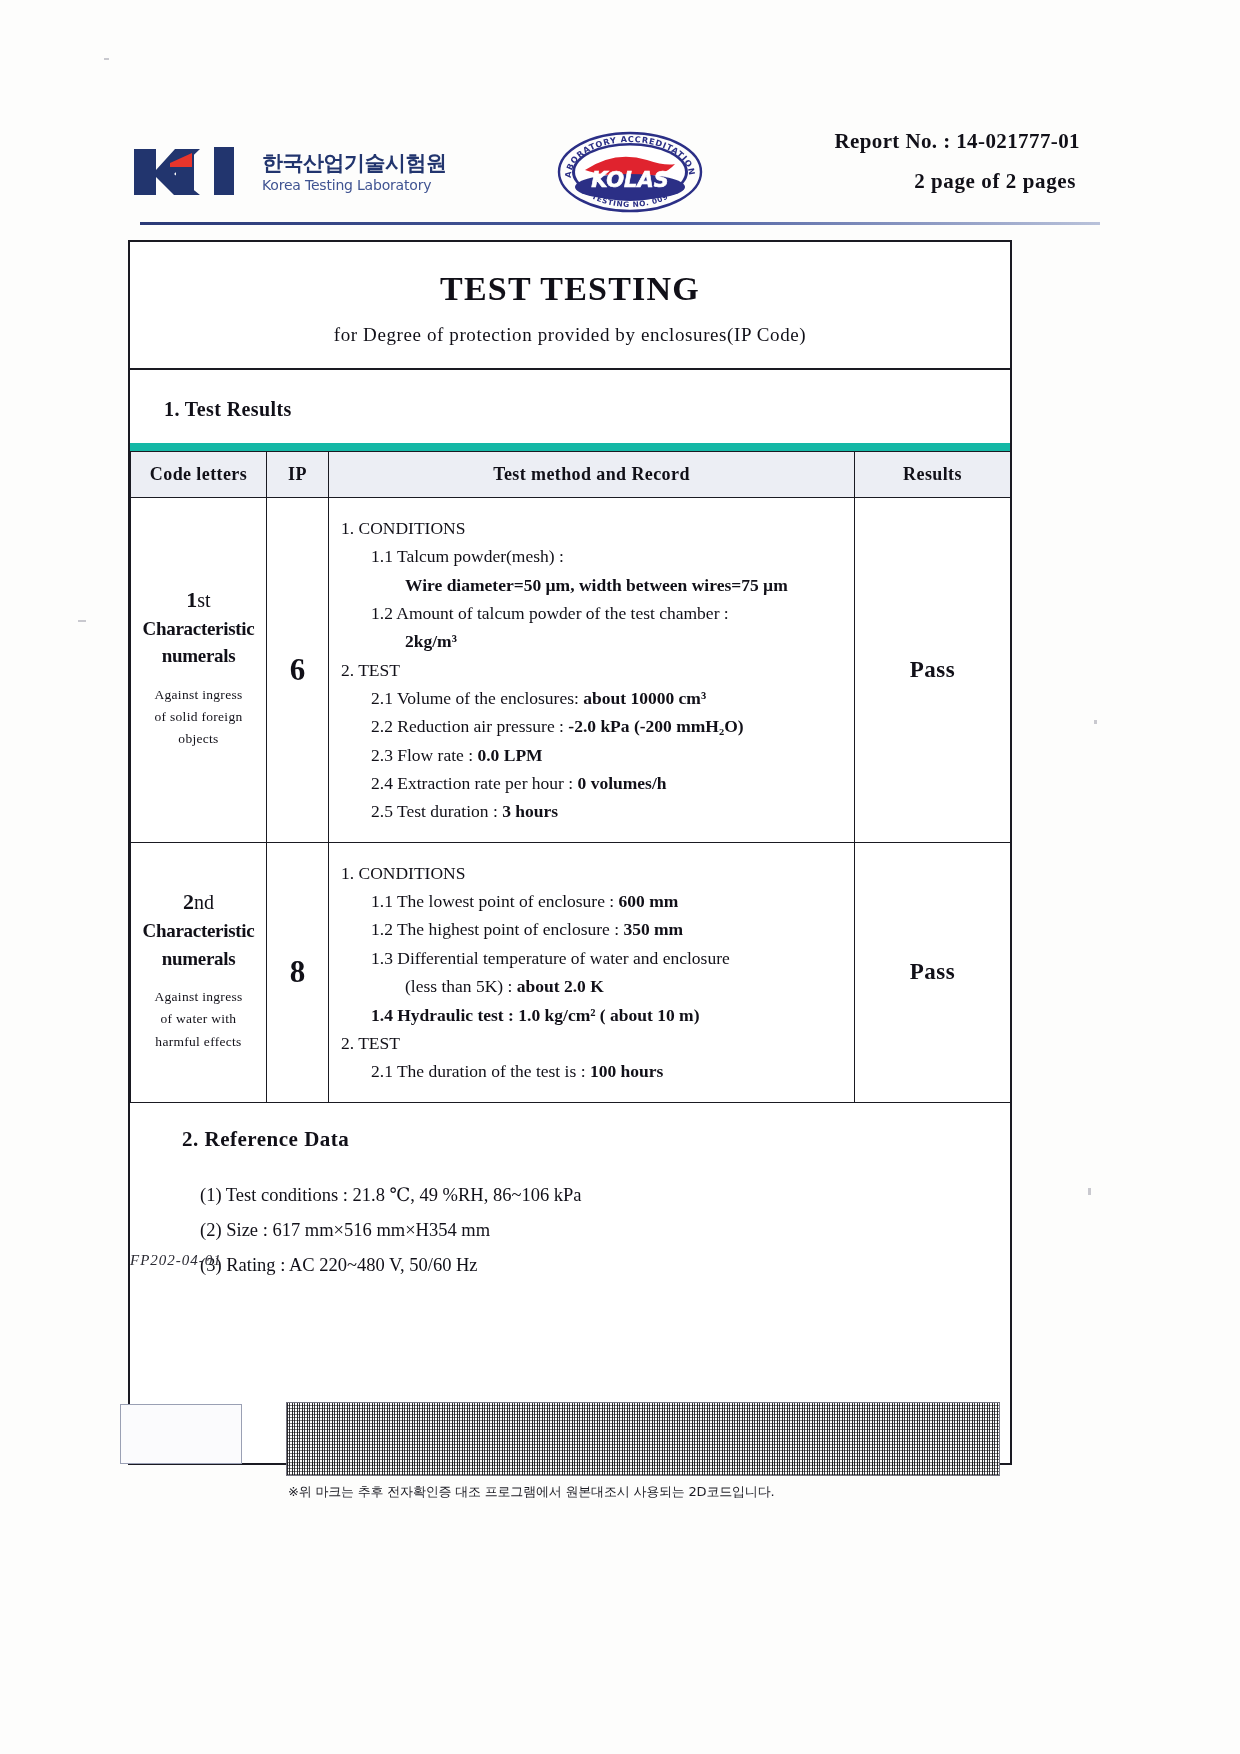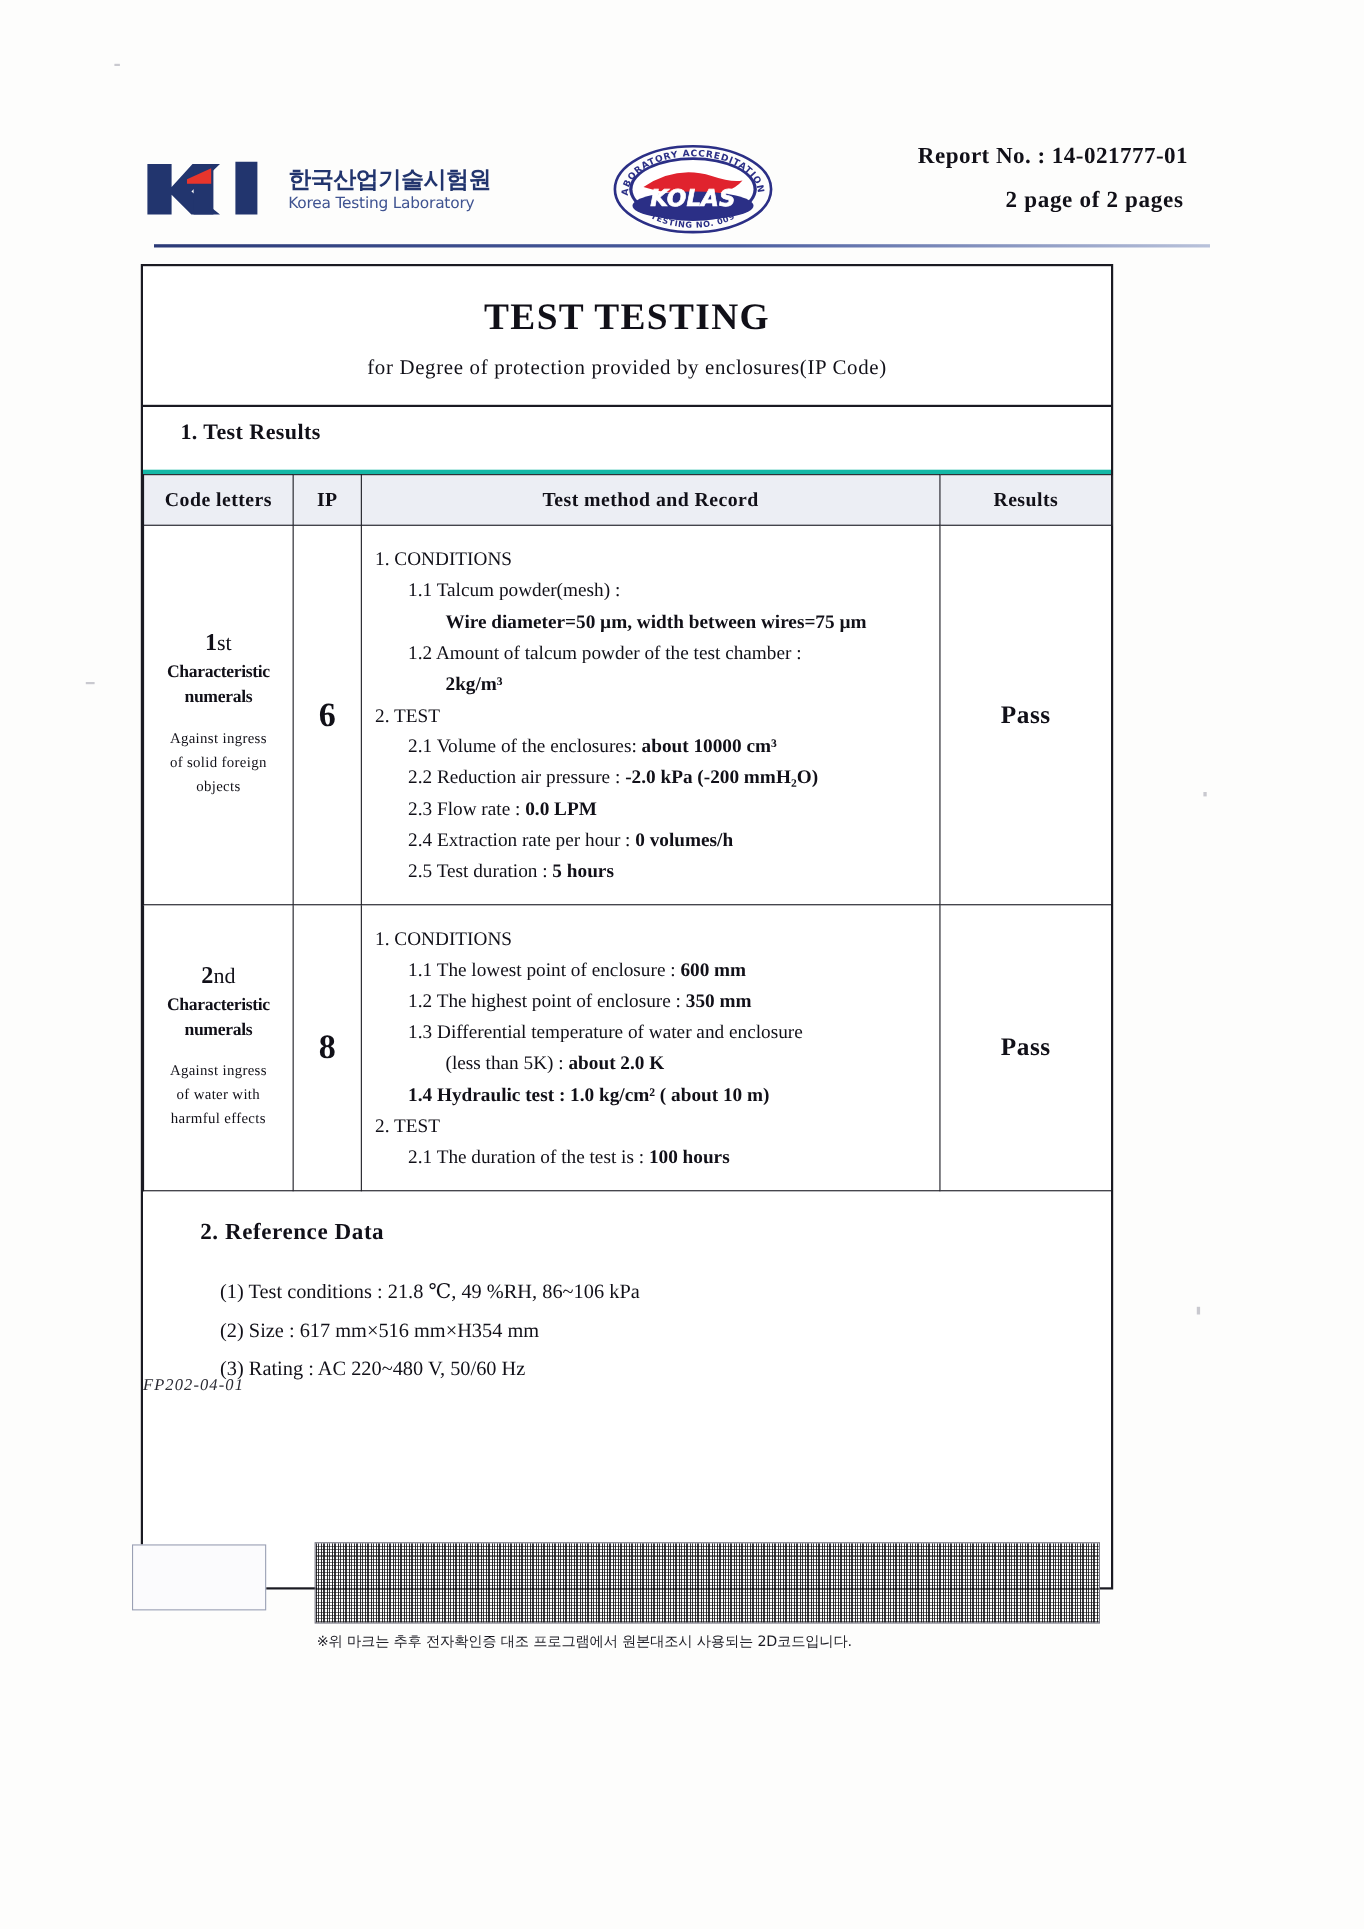--- a/index.html
+++ b/index.html
@@ -125,22 +125,22 @@
     letter-spacing: 1.2px;
     margin: 0 0 16px 0;
   }
   .doc-subtitle {
     font-size: 19px;
     letter-spacing: 0.6px;
     margin: 0;
   }
 
   .section-cell {
-    border-bottom: 4px solid #14b8a6;
-    padding: 12px 0 22px 34px;
+    border-bottom: 8px solid #14b8a6;
+    padding: 28px 0 22px 34px;
   }
   .section-heading {
     font-size: 20px;
     font-weight: 700;
     letter-spacing: 0.4px;
   }
 
   
   table.results {
     width: 100%;
@@ -173,21 +173,21 @@
     font-size: 22px;
     font-weight: 700;
     line-height: 1.35;
   }
   .cell-code .num-line .ord {
     font-size: 20px;
     font-weight: 400;
     margin-top: 20px;
   }
   .cell-code .cc-main {
-    font-size: 16px;
+    font-size: 19px;
     font-weight: 700;
     line-height: 1.45;
     letter-spacing: -0.3px;
   }
   .cell-code .cc-sub {
     margin-top: 14px;
     font-size: 13.5px;
     font-weight: 400;
     line-height: 1.65;
     letter-spacing: 0.3px;
@@ -381,21 +381,21 @@
               <div class="rec-l1">1. CONDITIONS</div>
               <div class="rec-l2">1.1 Talcum powder(mesh) :</div>
               <div class="rec-l3"><span class="b">Wire diameter=50 µm, width between wires=75 µm</span></div>
               <div class="rec-l2">1.2 Amount of talcum powder of the test chamber :</div>
               <div class="rec-l3"><span class="b">2kg/m³</span></div>
               <div class="rec-l1">2. TEST</div>
               <div class="rec-l2"><span>2.1 Volume of the enclosures: </span><span class="b">about 10000 cm³</span></div>
               <div class="rec-l2"><span>2.2 Reduction air pressure : </span><span class="b">-2.0 kPa (-200 mmH₂O)</span></div>
               <div class="rec-l2"><span>2.3 Flow rate : </span><span class="b">0.0 LPM</span></div>
               <div class="rec-l2"><span>2.4 Extraction rate per hour : </span><span class="b">0 volumes/h</span></div>
-              <div class="rec-l2"><span>2.5 Test duration : </span><span class="b">5 hours</span></div>
+              <div class="rec-l2"><span>2.5 Test duration : </span><span class="b">3 hours</span></div>
             </td>
             <td class="cell-res">Pass</td>
           </tr>
           <tr>
             <td class="cell-code">
               <div class="num-line">2<span class="ord">nd</span></div>
               <div class="cc-main">Characteristic</div>
               <div class="cc-main">numerals</div>
               <div class="cc-sub">
                 <div>Against ingress</div>

